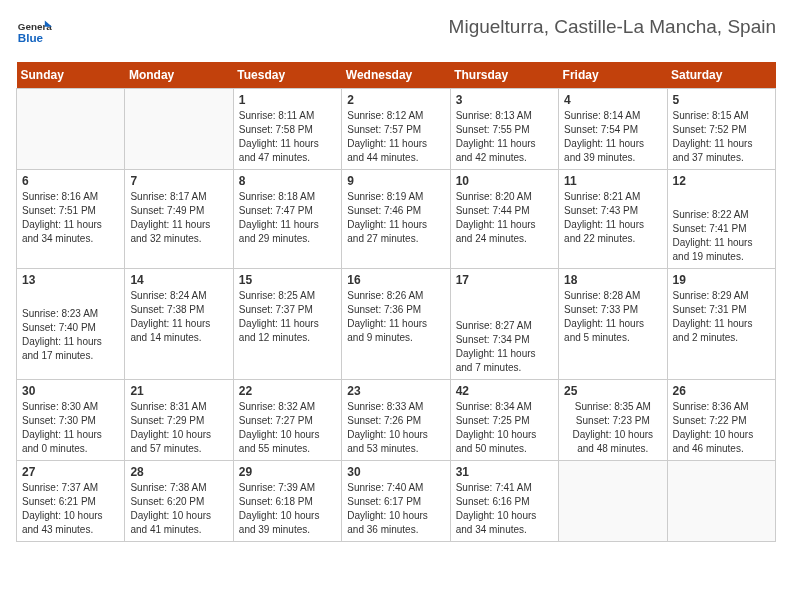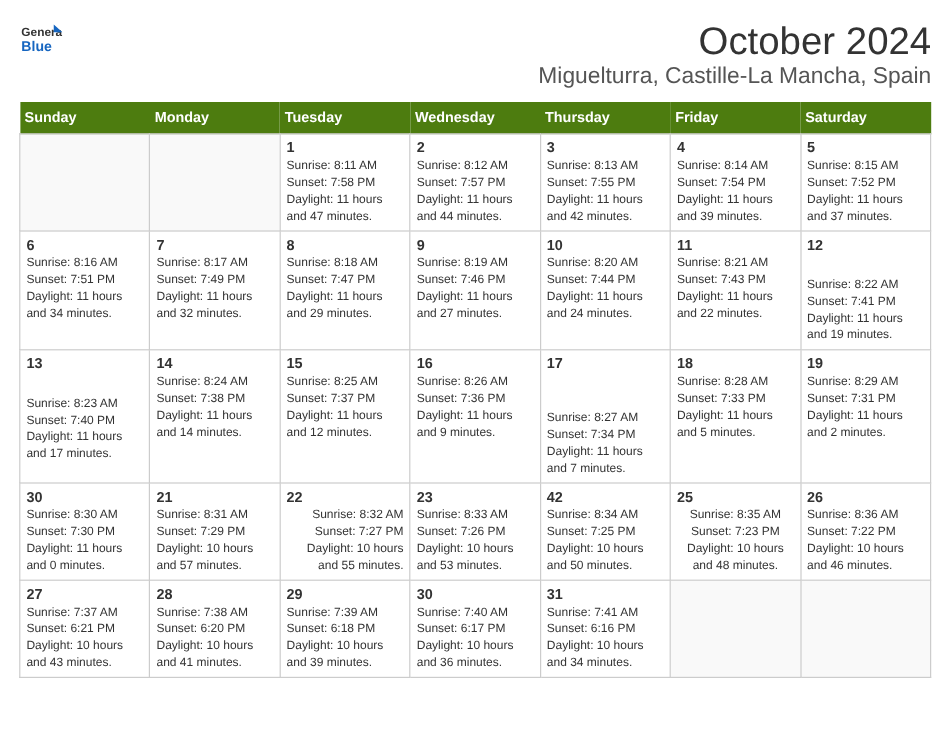--- a/index.html
+++ b/index.html
@@ -36,21 +36,21 @@
     .subtitle {
       font-size: 19px;
       color: #555;
     }
     table {
       width: 100%;
       border-collapse: collapse;
       table-layout: fixed;
     }
     th {
-      background-color: #4d7c0f;
+      background-color: #c2410c;
       color: #fff;
       font-size: 12px;
       padding: 6px 4px;
       text-align: left;
       font-weight: bold;
     }
     td {
       border: 1px solid #ccc;
       vertical-align: top;
       padding: 4px 5px;
@@ -83,21 +83,20 @@
 <div class="header">
   <div class="logo">
     <svg class="logo-icon" viewBox="0 0 40 40">
       <rect x="0" y="0" width="40" height="40" fill="white"></rect>
       <text x="2" y="16" font-family="Arial" font-weight="bold" font-size="11" fill="#333">General</text>
       <text x="2" y="29" font-family="Arial" font-weight="bold" font-size="13" fill="#1565c0">Blue</text>
       <polygon points="32,5 40,12 32,12" fill="#1565c0"></polygon>
     </svg>
   </div>
   <div class="title-block">
-    <div class="month-title">October 2024</div>
     <div class="subtitle">Miguelturra, Castille-La Mancha, Spain</div>
   </div>
 </div>
 
 <table>
   <thead>
     <tr>
     <th>Sunday</th>
         <th>Monday</th>
         <th>Tuesday</th>
@@ -238,21 +237,21 @@
 Daylight: 11 hours and 0 minutes.</div>
         </td>
         <td>
           <span class="day-number">21</span>
           <div class="day-info" style="white-space: pre-line;">Sunrise: 8:31 AM
 Sunset: 7:29 PM
 Daylight: 10 hours and 57 minutes.</div>
         </td>
         <td>
           <span class="day-number">22</span>
-          <div class="day-info" style="white-space: pre-line; text-align: right;">Sunrise: 8:32 AM
+          <div class="day-info" style="white-space: pre-line;">Sunrise: 8:32 AM
 Sunset: 7:27 PM
 Daylight: 10 hours and 55 minutes.</div>
         </td>
         <td>
           <span class="day-number">23</span>
           <div class="day-info" style="white-space: pre-line;">Sunrise: 8:33 AM
 Sunset: 7:26 PM
 Daylight: 10 hours and 53 minutes.</div>
         </td>
         <td>

